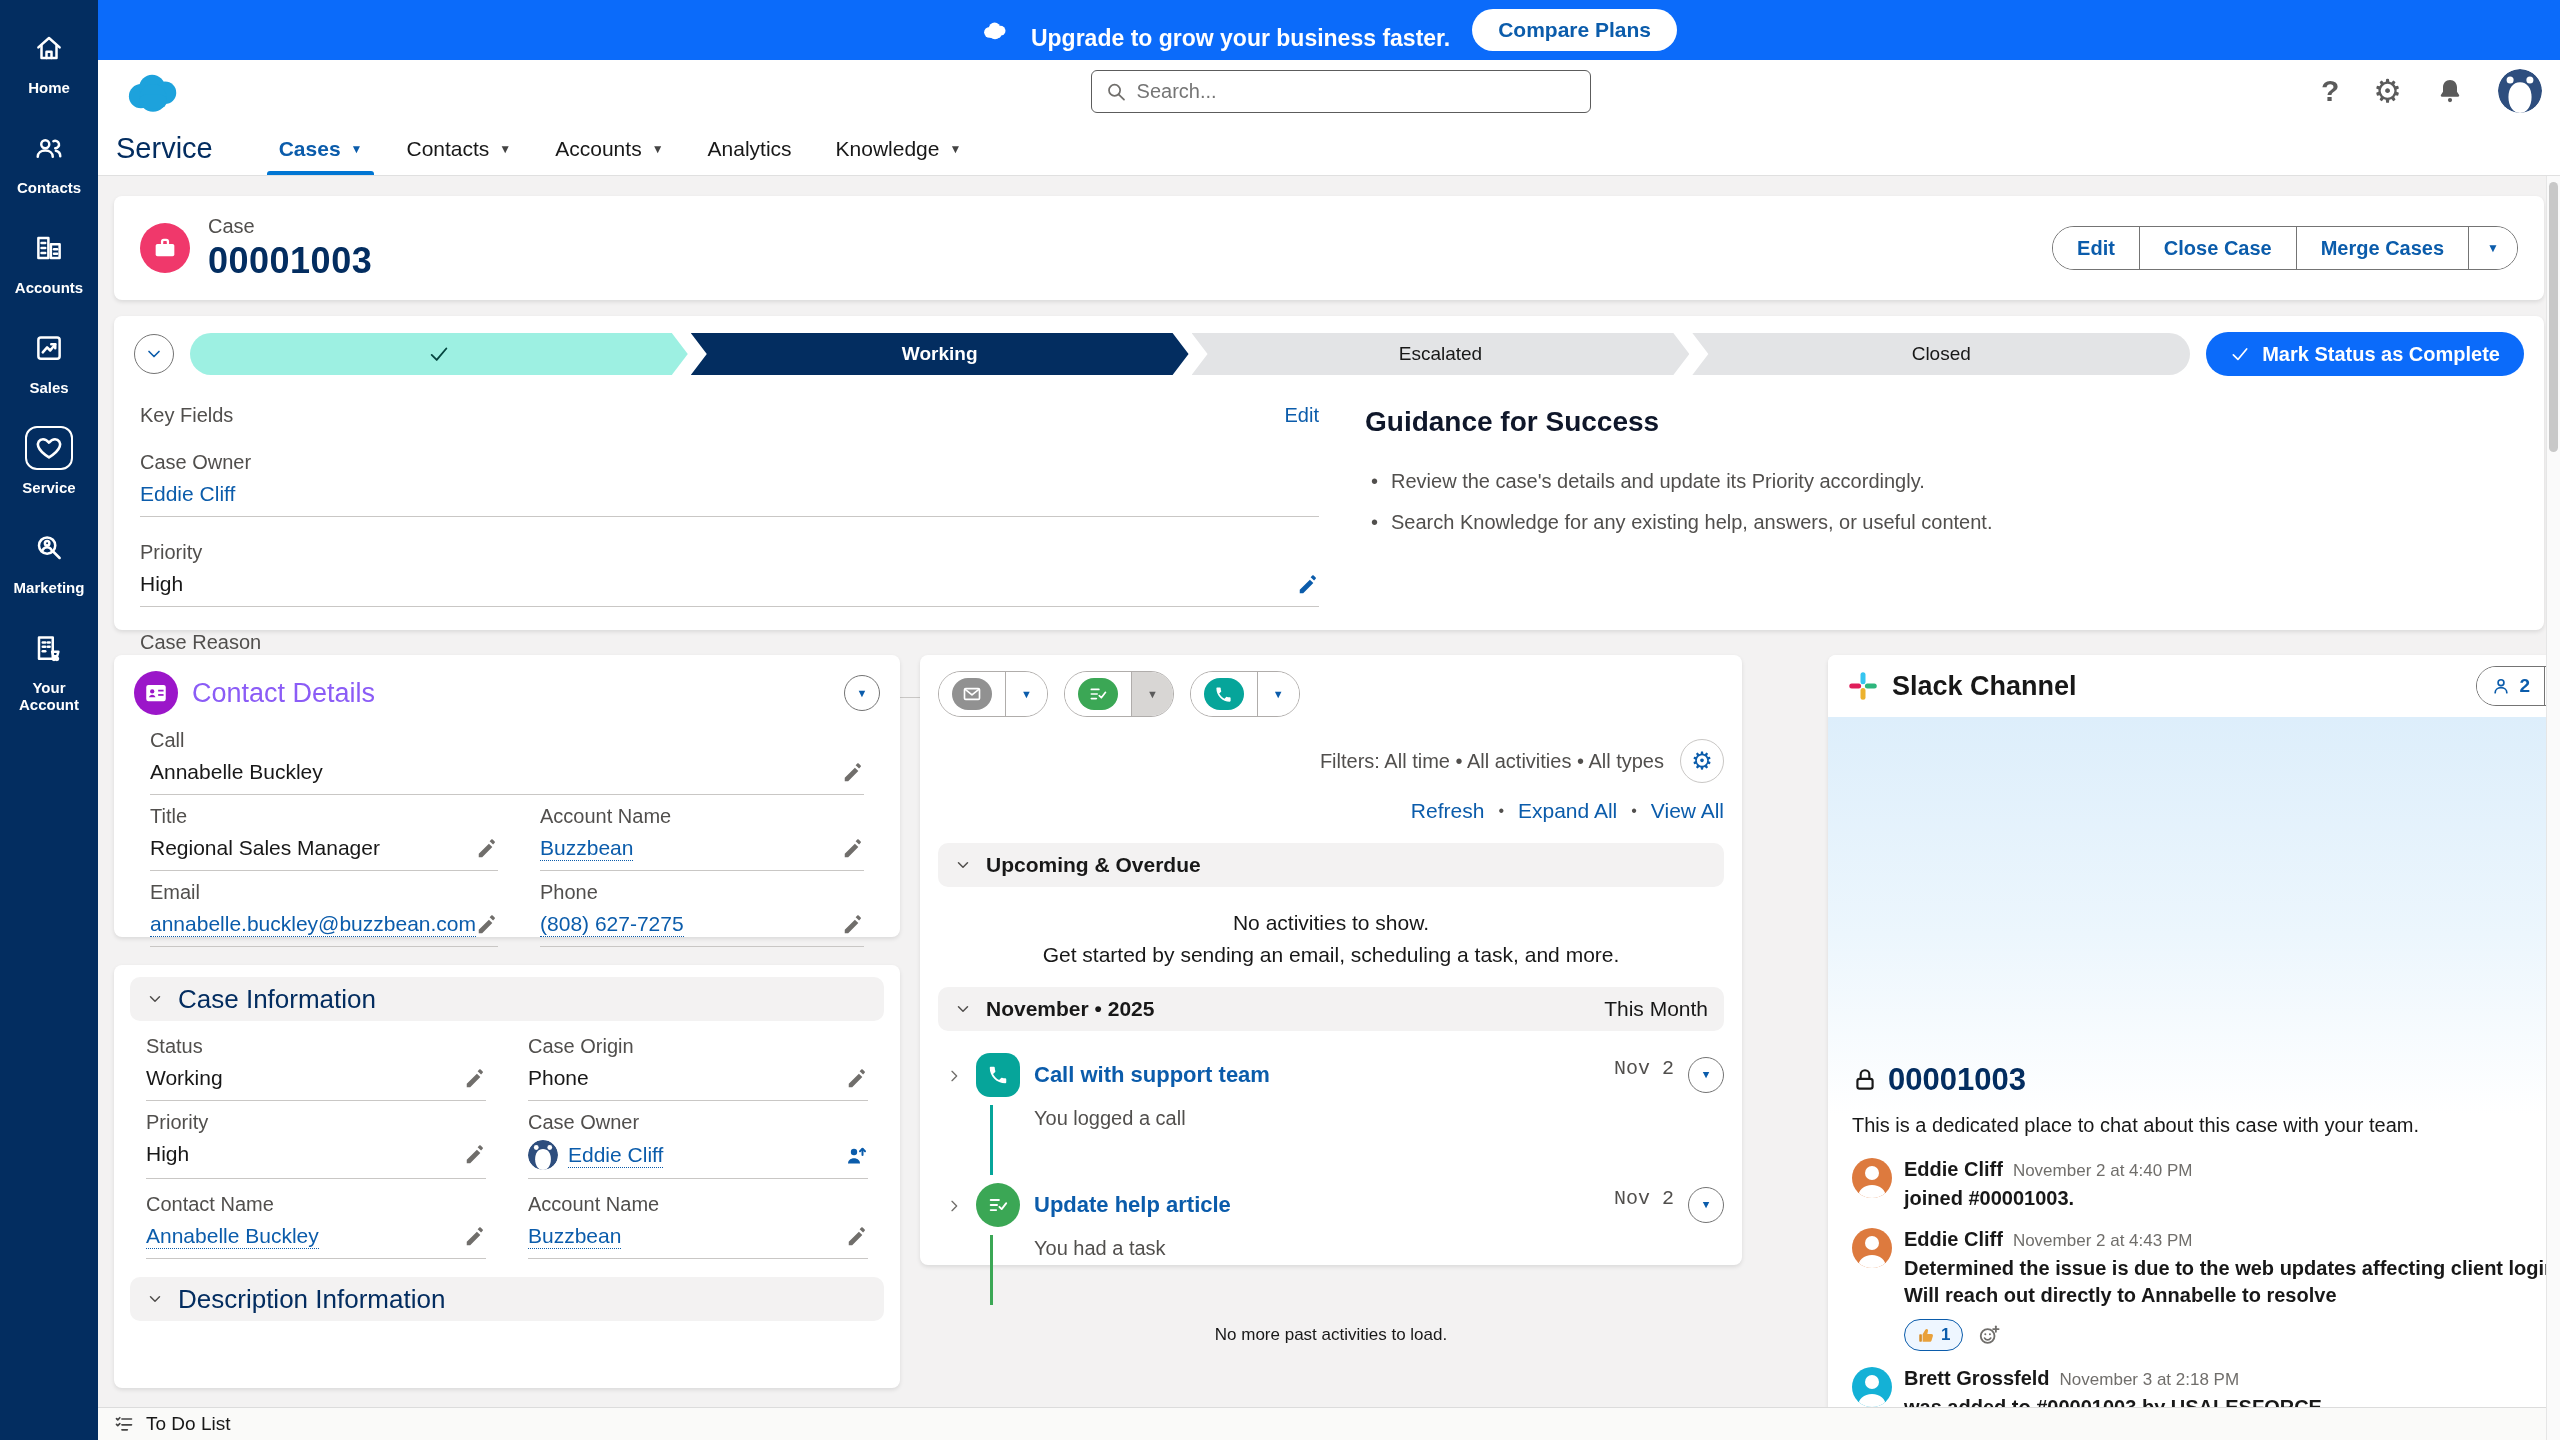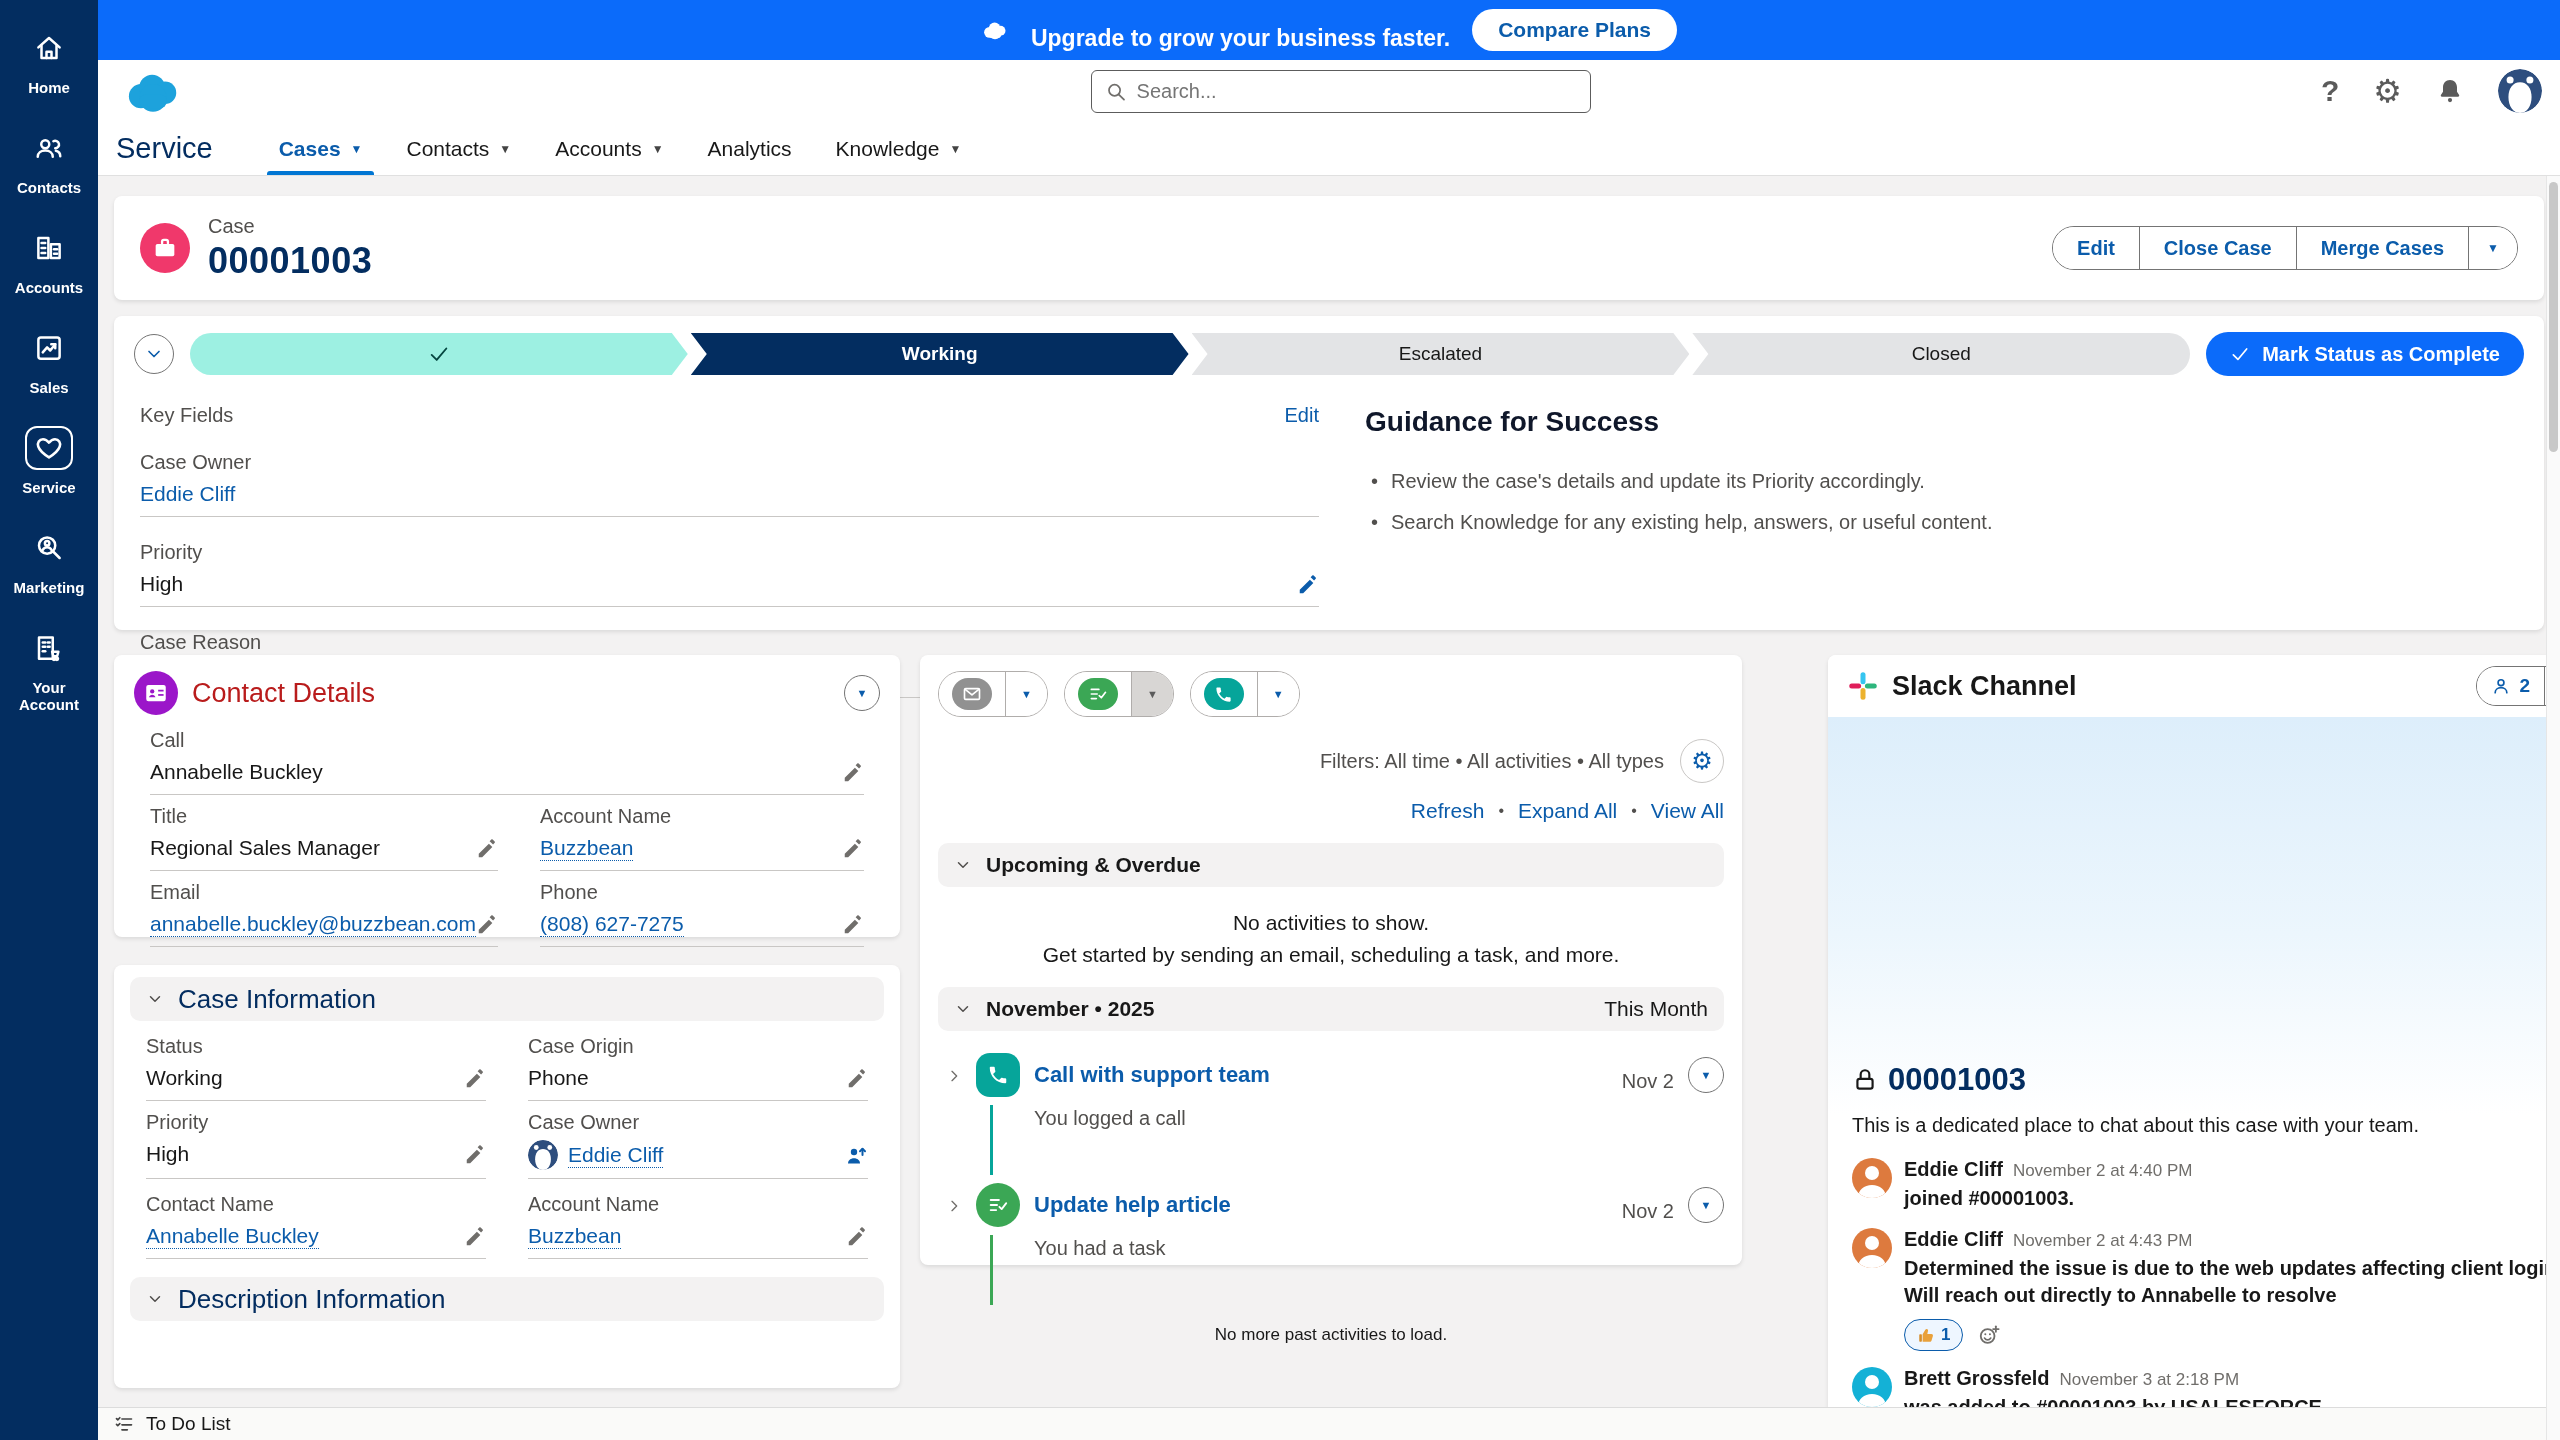--- a/index.html
+++ b/index.html
@@ -84,21 +84,21 @@
   .guidance { margin-left:46px; padding-top:2px; }
   .guid-title { font-size:28px; font-weight:700; color:#0f172a; }
   .guid-list { margin-top:32px; list-style:none; }
   .guid-list li { font-size:20px; color:#514f4d; margin-bottom:18px; padding-left:26px; position:relative; }
   .guid-list li::before { content:"•"; position:absolute; left:6px; color:#514f4d; }
 
   
   .cd-card { left:16px; top:479px; width:786px; height:282px; padding:16px 20px; }
   .cd-head { display:flex; align-items:center; gap:14px; }
   .cd-icon { width:44px; height:44px; border-radius:50%; background:#9b16c9; display:flex; align-items:center; justify-content:center; }
-  .cd-title { font-size:27px; color:#b91c1c; }
+  .cd-title { font-size:27px; color:#8b5cf6; }
   .cd-dd { margin-left:auto; width:36px; height:36px; border-radius:50%; border:1px solid #747474; background:#fff; color:#0b5cab; font-size:11px; display:flex; align-items:center; justify-content:center; cursor:pointer; }
   .fields-pad { padding:0 16px; }
   .field { border-bottom:1px solid #c9c7c5; padding-bottom:8px; }
   .field .flabel { font-size:20px; color:#514f4d; }
   .field .fval { margin-top:6px; font-size:21px; color:#181818; display:flex; align-items:center; min-height:28px; }
   .field .fval a { color:#0b5cab; text-decoration:none; border-bottom:1px dotted #0b5cab; }
   .two-col { display:grid; grid-template-columns:1fr 1fr; column-gap:42px; }
   .mt14{margin-top:14px;} .mt10{margin-top:10px;}
 
   .det-card { left:16px; top:789px; width:786px; height:423px; padding:12px 16px; overflow:hidden; }
@@ -131,21 +131,21 @@
   .tl-bar .right-lbl { margin-left:auto; font-size:21px; color:#181818; }
   .tl-empty { text-align:center; font-size:21px; color:#181818; margin-top:24px; }
   .tl-empty2 { text-align:center; font-size:21px; color:#181818; margin-top:8px; }
   .tl-item { position:relative; margin-top:22px; padding-left:8px; min-height:108px; }
   .tl-row { display:flex; align-items:center; gap:14px; }
   .tl-chev { color:#706e6b; cursor:pointer; }
   .tl-icon { width:44px; height:44px; border-radius:12px; display:flex; align-items:center; justify-content:center; color:#fff; flex:none; }
   .tl-icon.call { background:#06a59a; border-radius:14px; }
   .tl-icon.task { background:#3ba755; border-radius:50%; }
   .tl-title { font-size:22px; font-weight:700; color:#0b5cab; text-decoration:none; cursor:pointer; }
-  .tl-right { margin-left:auto; display:flex; align-items:flex-end; gap:14px; }
+  .tl-right { margin-left:auto; display:flex; align-items:flex-start; gap:14px;font-family:Liberation Mono, monospace; }
   .tl-date { font-size:20px; color:#514f4d; }
   .tl-dd { width:36px; height:36px; border-radius:50%; border:1px solid #747474; color:#0b5cab; font-size:11px; display:flex; align-items:center; justify-content:center; background:#fff; cursor:pointer; }
   .tl-sub { margin:10px 0 0 88px; font-size:20px; color:#514f4d; }
   .tl-line { position:absolute; left:52px; top:52px; bottom:-14px; width:3px; }
   .tl-line.teal { background:#06a59a; }
   .tl-line.green { background:#3ba755; }
   .tl-end { text-align:center; font-size:17px; color:#181818; margin-top:34px; }
 
   
   .slack-card { left:1730px; top:479px; width:786px; height:785px; overflow:hidden; padding:0; }

